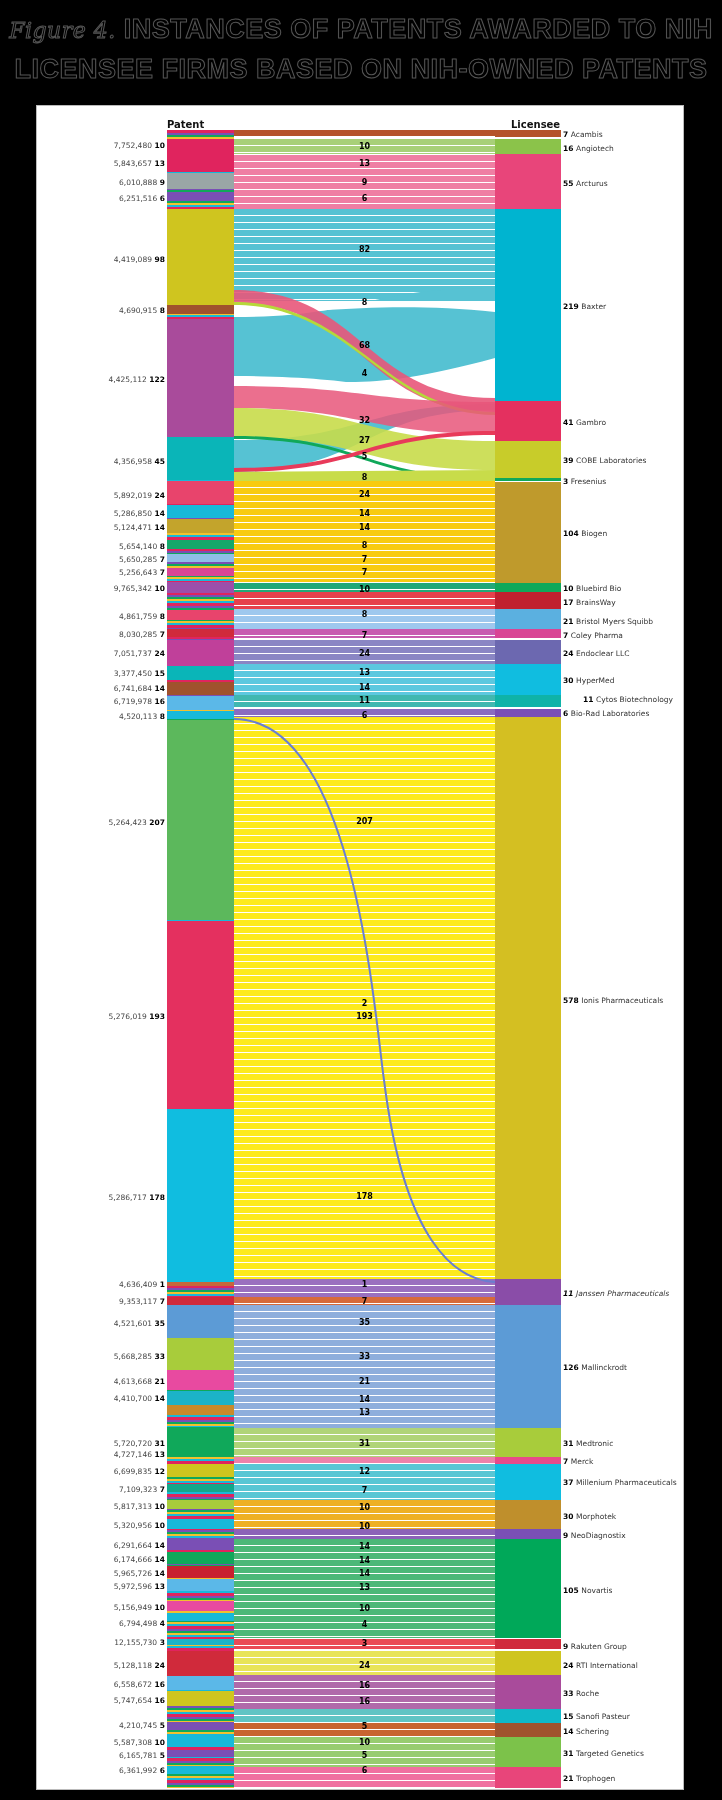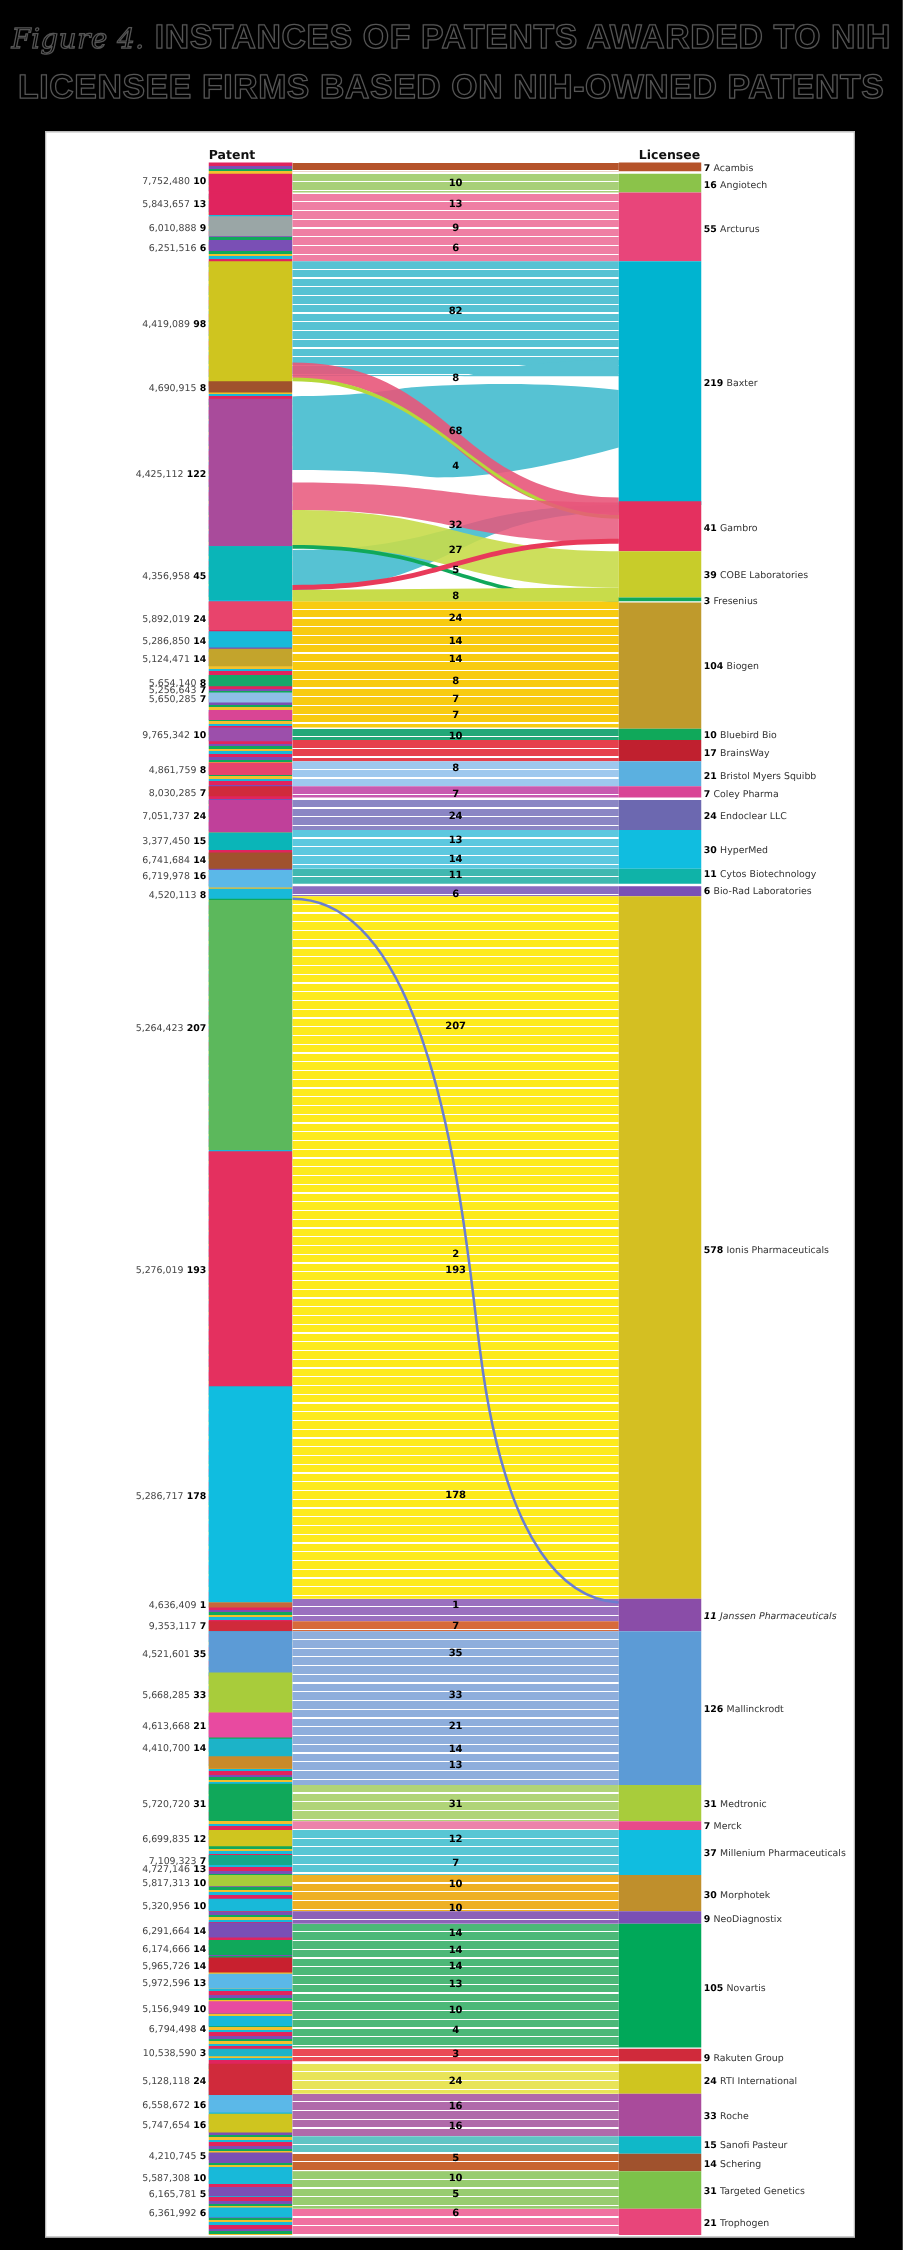--- a/index.html
+++ b/index.html
@@ -254,51 +254,51 @@
     <div class="plabel" style="top: 198px;"><span>6,251,516</span><b> 6</b></div>
     <div class="plabel" style="top: 259px;"><span>4,419,089</span><b> 98</b></div>
     <div class="plabel" style="top: 310px;"><span>4,690,915</span><b> 8</b></div>
     <div class="plabel" style="top: 379px;"><span>4,425,112</span><b> 122</b></div>
     <div class="plabel" style="top: 461px;"><span>4,356,958</span><b> 45</b></div>
     <div class="plabel" style="top: 495px;"><span>5,892,019</span><b> 24</b></div>
     <div class="plabel" style="top: 513px;"><span>5,286,850</span><b> 14</b></div>
     <div class="plabel" style="top: 527px;"><span>5,124,471</span><b> 14</b></div>
     <div class="plabel" style="top: 546px;"><span>5,654,140</span><b> 8</b></div>
     <div class="plabel" style="top: 559px;"><span>5,650,285</span><b> 7</b></div>
-    <div class="plabel" style="top: 552px;"><span>5,256,643</span><b> 7</b></div>
+    <div class="plabel" style="top: 572px;"><span>5,256,643</span><b> 7</b></div>
     <div class="plabel" style="top: 588px;"><span>9,765,342</span><b> 10</b></div>
     <div class="plabel" style="top: 616px;"><span>4,861,759</span><b> 8</b></div>
     <div class="plabel" style="top: 634px;"><span>8,030,285</span><b> 7</b></div>
     <div class="plabel" style="top: 653px;"><span>7,051,737</span><b> 24</b></div>
     <div class="plabel" style="top: 673px;"><span>3,377,450</span><b> 15</b></div>
     <div class="plabel" style="top: 688px;"><span>6,741,684</span><b> 14</b></div>
     <div class="plabel" style="top: 701px;"><span>6,719,978</span><b> 16</b></div>
     <div class="plabel" style="top: 716px;"><span>4,520,113</span><b> 8</b></div>
     <div class="plabel" style="top: 822px;"><span>5,264,423</span><b> 207</b></div>
     <div class="plabel" style="top: 1016px;"><span>5,276,019</span><b> 193</b></div>
     <div class="plabel" style="top: 1197px;"><span>5,286,717</span><b> 178</b></div>
     <div class="plabel" style="top: 1284px;"><span>4,636,409</span><b> 1</b></div>
     <div class="plabel" style="top: 1301px;"><span>9,353,117</span><b> 7</b></div>
     <div class="plabel" style="top: 1323px;"><span>4,521,601</span><b> 35</b></div>
     <div class="plabel" style="top: 1356px;"><span>5,668,285</span><b> 33</b></div>
     <div class="plabel" style="top: 1381px;"><span>4,613,668</span><b> 21</b></div>
     <div class="plabel" style="top: 1398px;"><span>4,410,700</span><b> 14</b></div>
-    <div class="plabel" style="top: 1495px;"><span>4,727,146</span><b> 13</b></div>
+    <div class="plabel" style="top: 1454px;"><span>4,727,146</span><b> 13</b></div>
     <div class="plabel" style="top: 1443px;"><span>5,720,720</span><b> 31</b></div>
     <div class="plabel" style="top: 1471px;"><span>6,699,835</span><b> 12</b></div>
     <div class="plabel" style="top: 1489px;"><span>7,109,323</span><b> 7</b></div>
     <div class="plabel" style="top: 1506px; margin-left: 18px;"><span>5,817,313</span><b> 10</b></div>
     <div class="plabel" style="top: 1525px;"><span>5,320,956</span><b> 10</b></div>
     <div class="plabel" style="top: 1545px;"><span>6,291,664</span><b> 14</b></div>
     <div class="plabel" style="top: 1559px;"><span>6,174,666</span><b> 14</b></div>
     <div class="plabel" style="top: 1573px;"><span>5,965,726</span><b> 14</b></div>
     <div class="plabel" style="top: 1586px;"><span>5,972,596</span><b> 13</b></div>
     <div class="plabel" style="top: 1607px;"><span>5,156,949</span><b> 10</b></div>
     <div class="plabel" style="top: 1623px;"><span>6,794,498</span><b> 4</b></div>
-    <div class="plabel" style="top: 1642px;"><span>10,538,590</span><b> 3</b></div>
+    <div class="plabel" style="top: 1642px;"><span>12,155,730</span><b> 3</b></div>
     <div class="plabel" style="top: 1665px;"><span>5,128,118</span><b> 24</b></div>
     <div class="plabel" style="top: 1684px;"><span>6,558,672</span><b> 16</b></div>
     <div class="plabel" style="top: 1700px;"><span>5,747,654</span><b> 16</b></div>
     <div class="plabel" style="top: 1725px;"><span>4,210,745</span><b> 5</b></div>
     <div class="plabel" style="top: 1742px;"><span>5,587,308</span><b> 10</b></div>
     <div class="plabel" style="top: 1755px;"><span>6,165,781</span><b> 5</b></div>
     <div class="plabel" style="top: 1770px;"><span>6,361,992</span><b> 6</b></div>
   </div>
 <div id="llabels">
     <div class="llabel" style="top: 134px;"><b>7 </b><span>Acambis</span></div>
@@ -308,21 +308,21 @@
     <div class="llabel" style="top: 422px;"><b>41 </b><span>Gambro</span></div>
     <div class="llabel" style="top: 460px;"><b>39 </b><span>COBE Laboratories</span></div>
     <div class="llabel" style="top: 481px;"><b>3 </b><span>Fresenius</span></div>
     <div class="llabel" style="top: 533px;"><b>104 </b><span>Biogen</span></div>
     <div class="llabel" style="top: 588px;"><b>10 </b><span>Bluebird Bio</span></div>
     <div class="llabel" style="top: 602px;"><b>17 </b><span>BrainsWay</span></div>
     <div class="llabel" style="top: 621px; text-align: center;"><b>21 </b><span>Bristol Myers Squibb</span></div>
     <div class="llabel" style="top: 635px;"><b>7 </b><span>Coley Pharma</span></div>
     <div class="llabel" style="top: 653px;"><b>24 </b><span>Endoclear LLC</span></div>
     <div class="llabel" style="top: 680px;"><b>30 </b><span>HyperMed</span></div>
-    <div class="llabel" style="top: 699px;"><b>11 </b><span>Cytos Biotechnology</span></div>
+    <div class="llabel" style="top: 699px; margin-left: 20px;"><b>11 </b><span>Cytos Biotechnology</span></div>
     <div class="llabel" style="top: 713px;"><b>6 </b><span>Bio-Rad Laboratories</span></div>
     <div class="llabel" style="top: 1000px;"><b>578 </b><span>Ionis Pharmaceuticals</span></div>
     <div class="llabel" style="top: 1293px; font-style: italic;"><b>11 </b><span>Janssen Pharmaceuticals</span></div>
     <div class="llabel" style="top: 1367px;"><b>126 </b><span>Mallinckrodt</span></div>
     <div class="llabel" style="top: 1443px;"><b>31 </b><span>Medtronic</span></div>
     <div class="llabel" style="top: 1461px;"><b>7 </b><span>Merck</span></div>
     <div class="llabel" style="top: 1482px;"><b>37 </b><span>Millenium Pharmaceuticals</span></div>
     <div class="llabel" style="top: 1516px;"><b>30 </b><span>Morphotek</span></div>
     <div class="llabel" style="top: 1535px;"><b>9 </b><span>NeoDiagnostix</span></div>
     <div class="llabel" style="top: 1590px;"><b>105 </b><span>Novartis</span></div>

